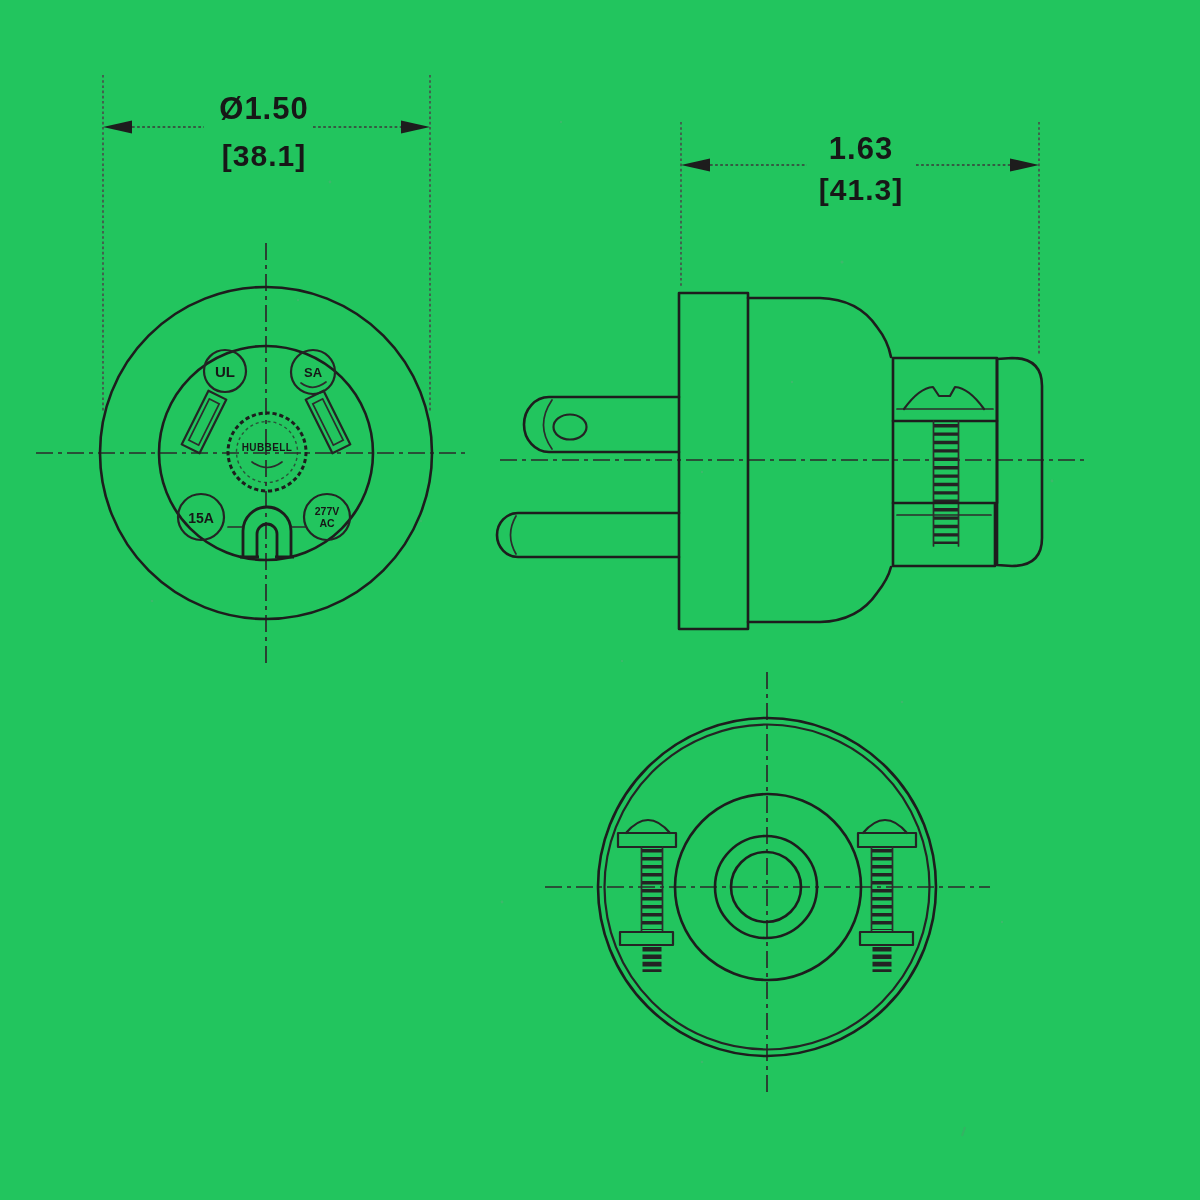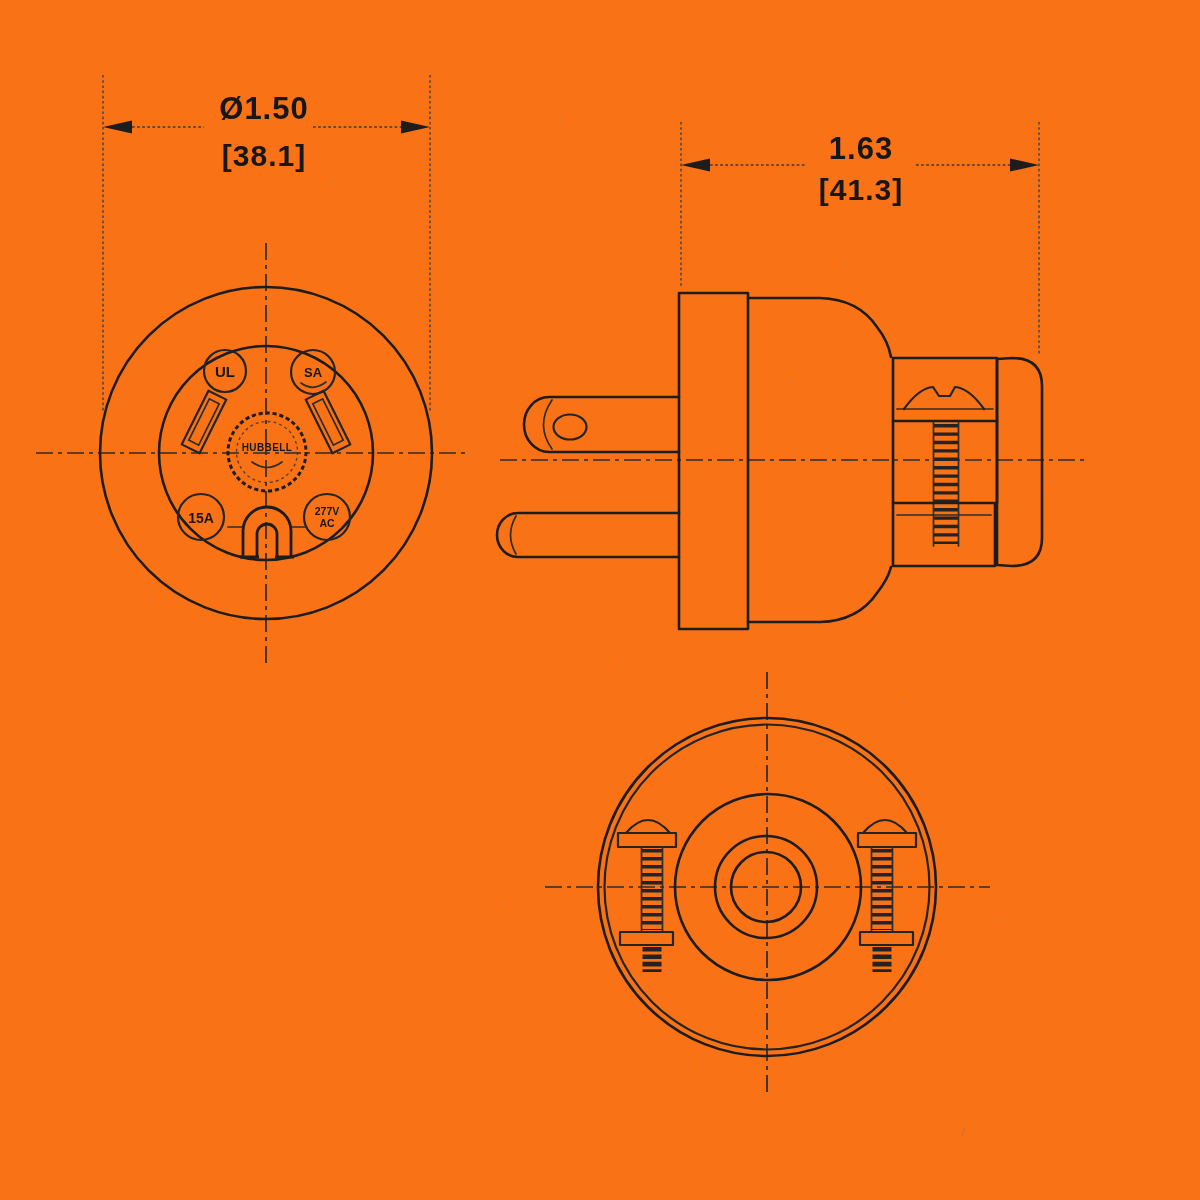--- a/index.html
+++ b/index.html
@@ -1,16 +1,16 @@
 <!DOCTYPE html>
 <html><head>
 <meta charset="utf-8">
 <style>
   html,body{margin:0;padding:0;background:#ffffff;width:1200px;height:1200px;overflow:hidden;}
-  .canvas{width:1200px;height:1200px;background:#f97316;}
+  .canvas{width:1200px;height:1200px;background:#22c55e;}
   svg{display:block;}
   .outline{stroke:#1d1d1d;stroke-width:2.6;fill:none;stroke-linecap:round;stroke-linejoin:round;}
   .outline2{stroke:#242424;stroke-width:2.2;fill:none;stroke-linecap:round;stroke-linejoin:round;}
   .thin{stroke:#2c2c2c;stroke-width:1.7;fill:none;stroke-linecap:round;}
   .centerline{stroke:#2b2b2b;stroke-width:1.7;stroke-dasharray:17 5 4 5;fill:none;}
   .extline{stroke:#4a4a4a;stroke-width:1.6;stroke-dasharray:2.6 2.6;fill:none;}
   .dimline{stroke:#3a3a3a;stroke-width:1.7;stroke-dasharray:2.7 2.4;fill:none;}
   .arrowhead{fill:#1d1d1d;stroke:none;}
   .thread{stroke:#232323;fill:none;}
   text{font-family:"Liberation Sans",sans-serif;fill:#171717;text-anchor:middle;}

